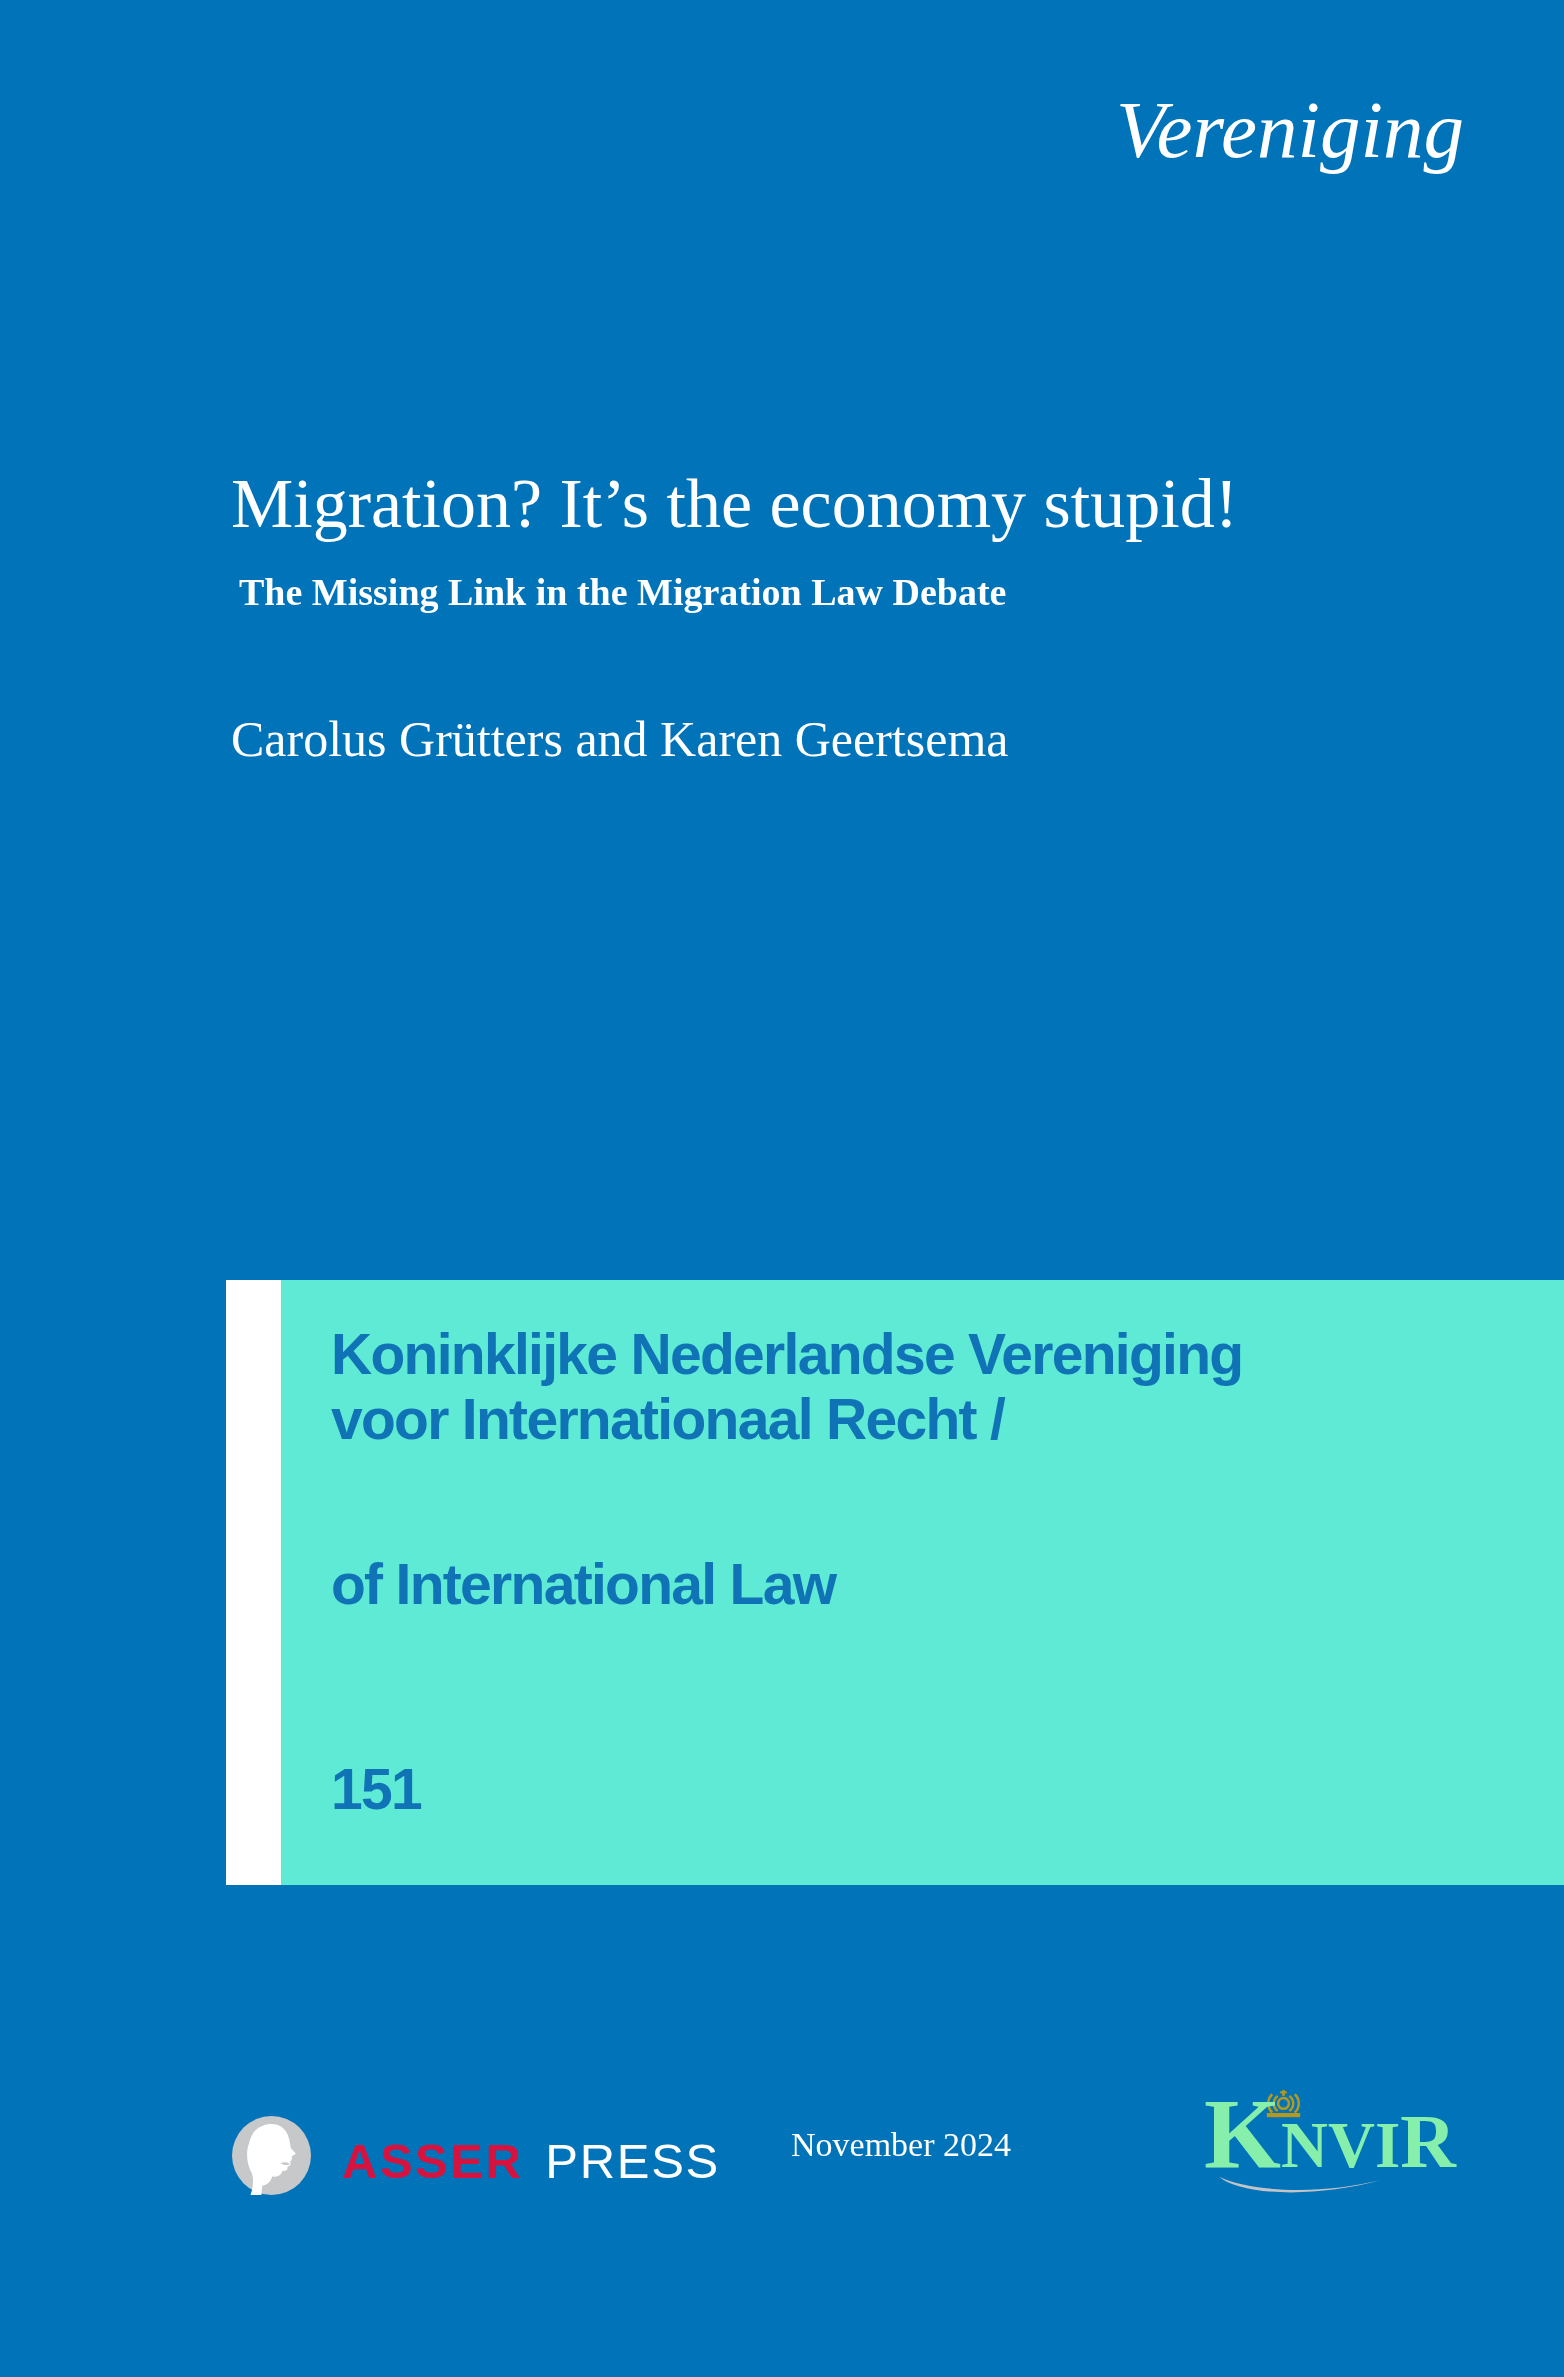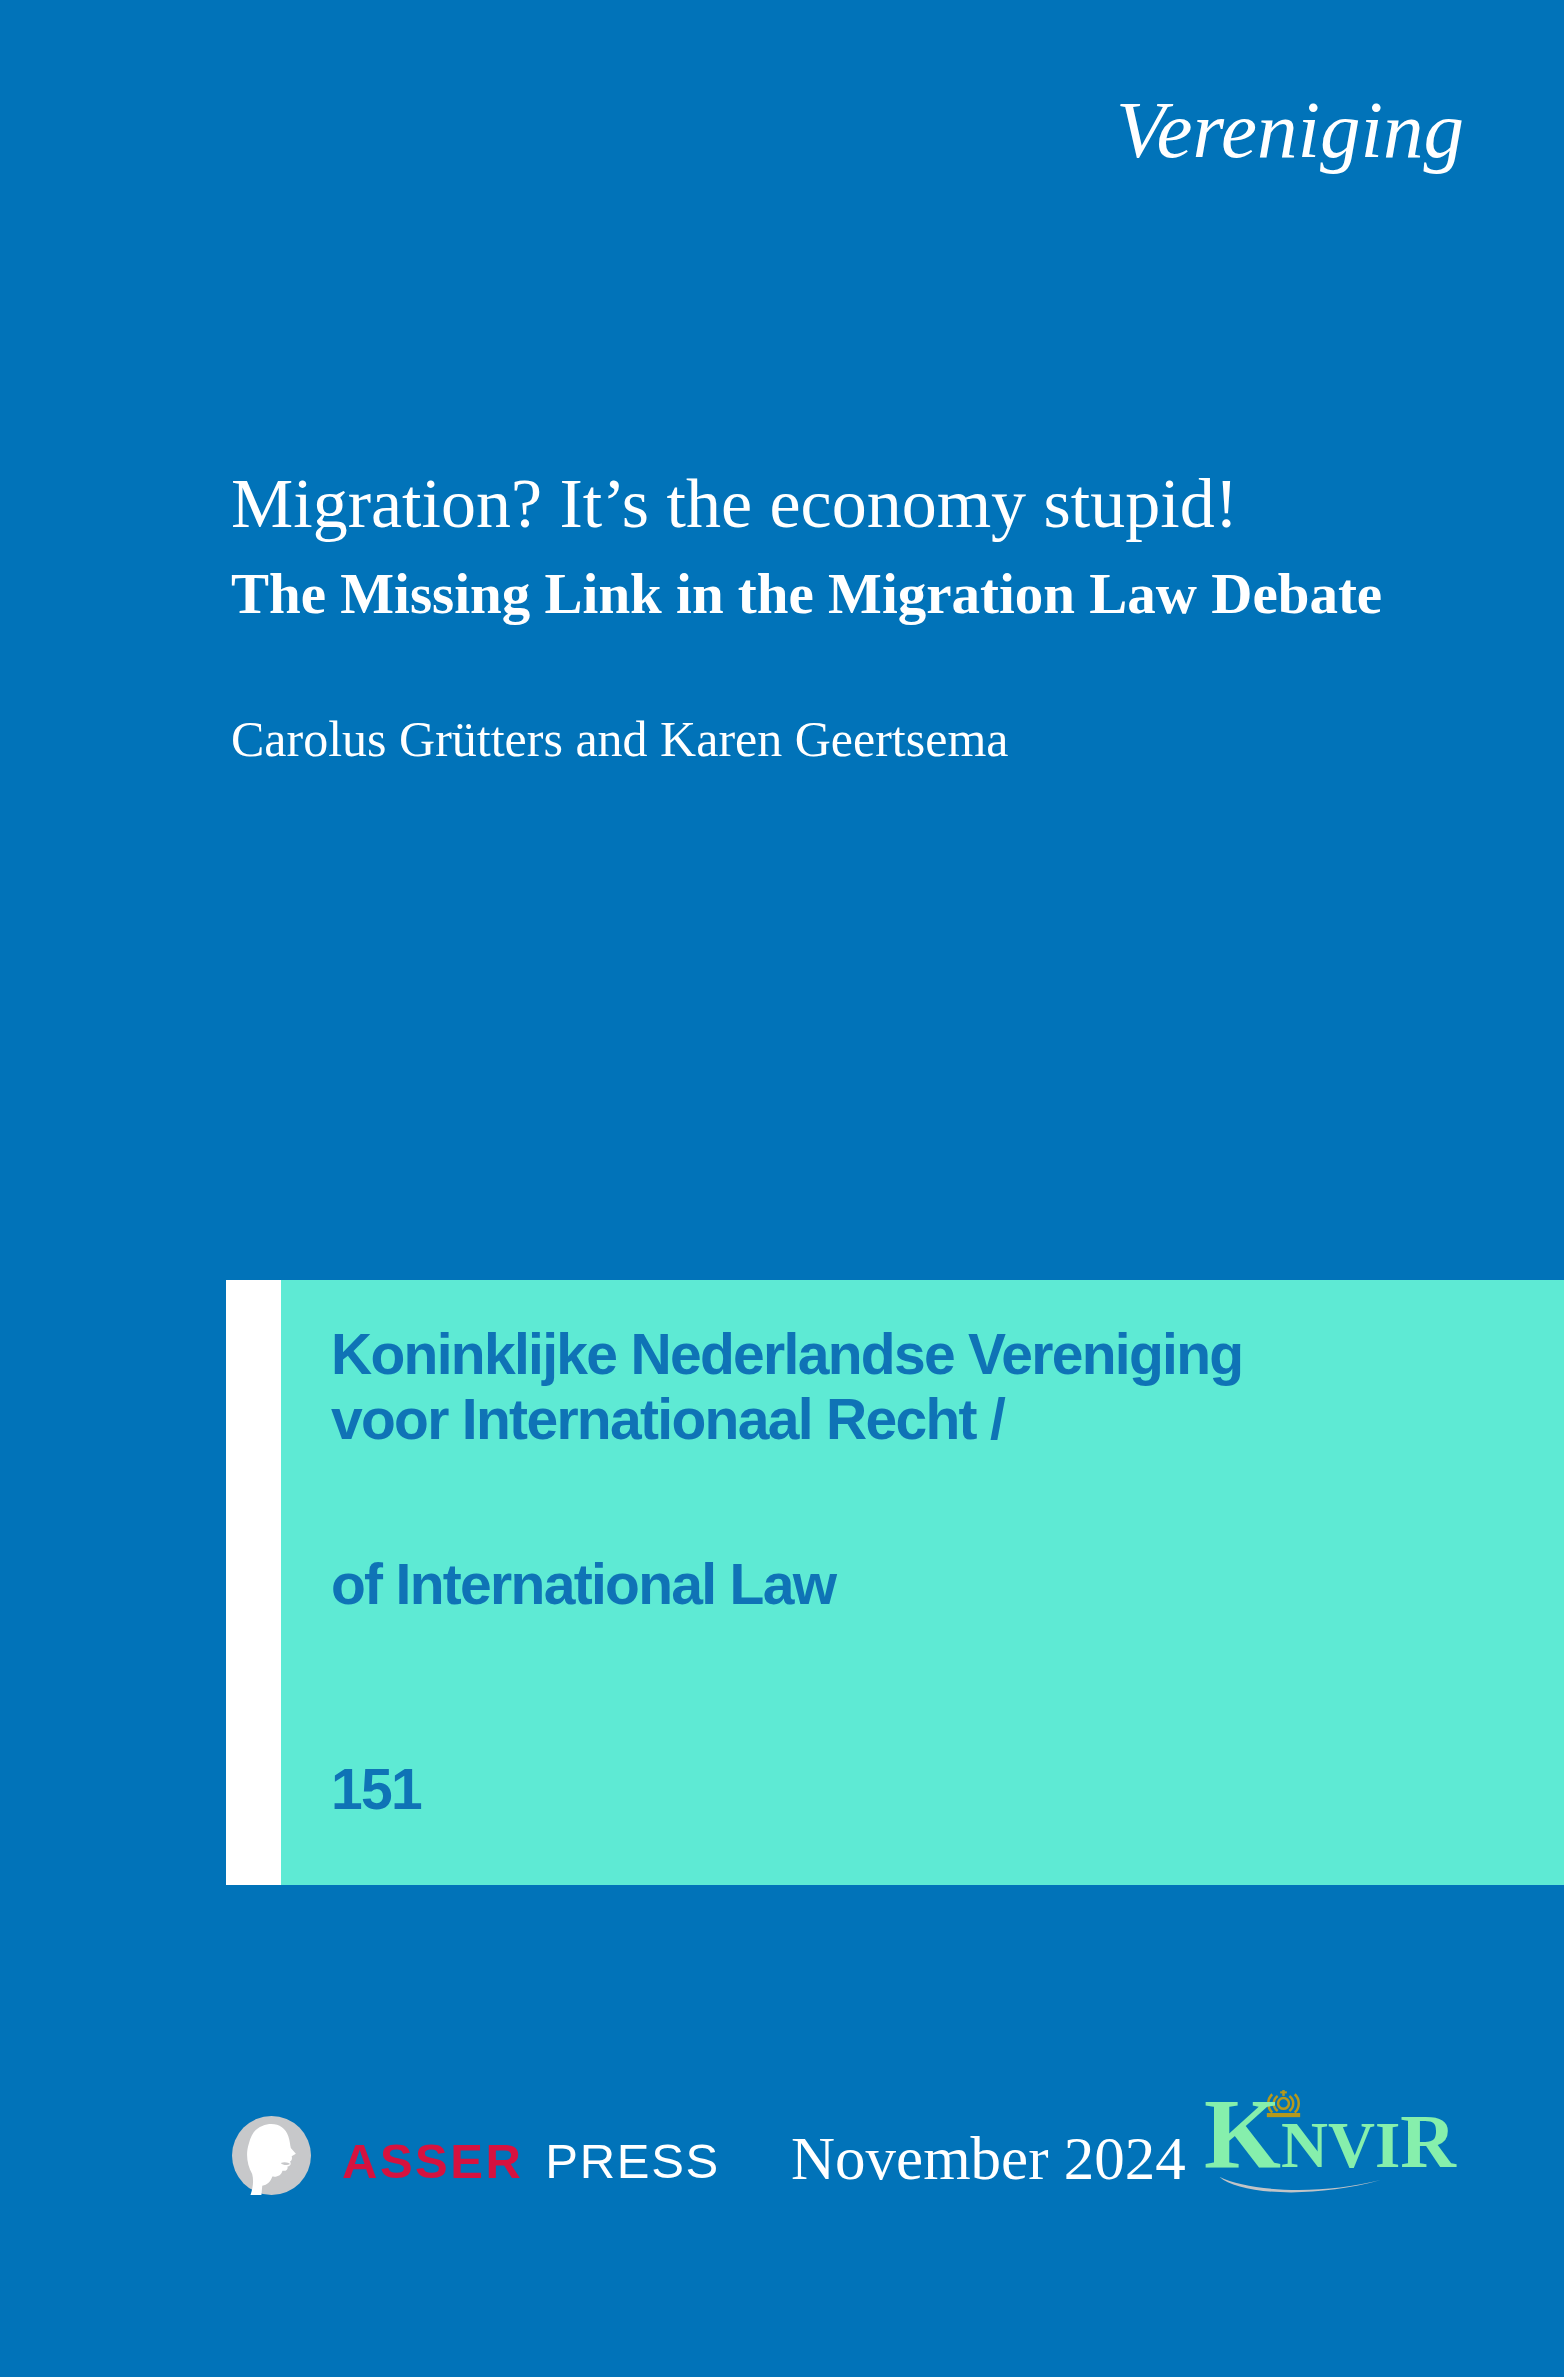--- a/index.html
+++ b/index.html
@@ -8,21 +8,21 @@
 
   
   .series-label{
     position:absolute;top:90px;right:101px;
     font-family:"Liberation Serif",serif;font-style:italic;
     font-size:81px;line-height:1;color:#ffffff;white-space:nowrap;
   }
 
   
   .title{position:absolute;left:231px;top:469px;font-size:70px;line-height:1;color:#ffffff;white-space:nowrap;font-weight:normal;margin:0;}
-  .subtitle{position:absolute;left:231px;top:565px;font-size:57px;line-height:1;color:#ffffff;white-space:nowrap;margin:0;}
+  .subtitle{position:absolute;left:231px;top:565px;font-size:38px;line-height:1;color:#ffffff;white-space:nowrap;margin:8px;}
   .authors{position:absolute;left:231px;top:714px;font-size:50px;line-height:1;color:#ffffff;white-space:nowrap;margin:0;}
 
   
   .band{position:absolute;left:226px;top:1280px;width:1448px;height:605px;background:#5eead4;}
   .band-white-strip{position:absolute;left:0;top:0;width:55px;height:100%;background:#ffffff;}
   .band p{margin:0;}
   .org-nl, .org-en{
     position:absolute;left:105px;
     font-family:"Liberation Sans",sans-serif;font-weight:bold;
     font-size:57px;line-height:65px;letter-spacing:-1.7px;
@@ -35,21 +35,21 @@
     display:flex;justify-content:space-between;align-items:baseline;
     font-family:"Liberation Sans",sans-serif;font-weight:bold;
     font-size:57px;line-height:1;letter-spacing:-1.7px;color:#0f73b6;white-space:nowrap;
   }
 
   
   .asser-mark{position:absolute;left:232px;top:2116px;width:79px;height:79px;}
   .asser-wordmark{position:absolute;left:342px;top:2137px;font-family:"Liberation Sans",sans-serif;font-size:49px;line-height:1;white-space:nowrap;}
   .asser-word{color:#d6123f;font-weight:600;letter-spacing:2.5px;}
   .press-word{color:#ffffff;font-weight:400;letter-spacing:1.7px;margin-left:22px;}
-  .pub-date{position:absolute;left:791px;top:2128px;font-size:61px;line-height:1;color:#ffffff;white-space:nowrap;font-family:Liberation Serif, serif;}
+  .pub-date{position:absolute;left:791px;top:2128px;font-size:34px;line-height:1;color:#ffffff;white-space:nowrap;font-family:Liberation Serif, serif;}
 
   .knvir{position:absolute;left:1204px;top:2084px;color:#86efac;font-family:"Liberation Serif",serif;font-weight:bold;white-space:nowrap;line-height:1;}
   .knvir span{display:inline;}
   .knvir .l-k{font-size:99px;}
   .knvir .l-n,.knvir .l-v,.knvir .l-i{font-size:65px;}
   .knvir .l-r{font-size:77px;}
   .crown{position:absolute;left:1261px;top:2090px;width:45px;height:28.5px;}
   .knvir-swash{position:absolute;left:1216px;top:2175px;width:168px;height:22px;}
 </style>
 </head>

